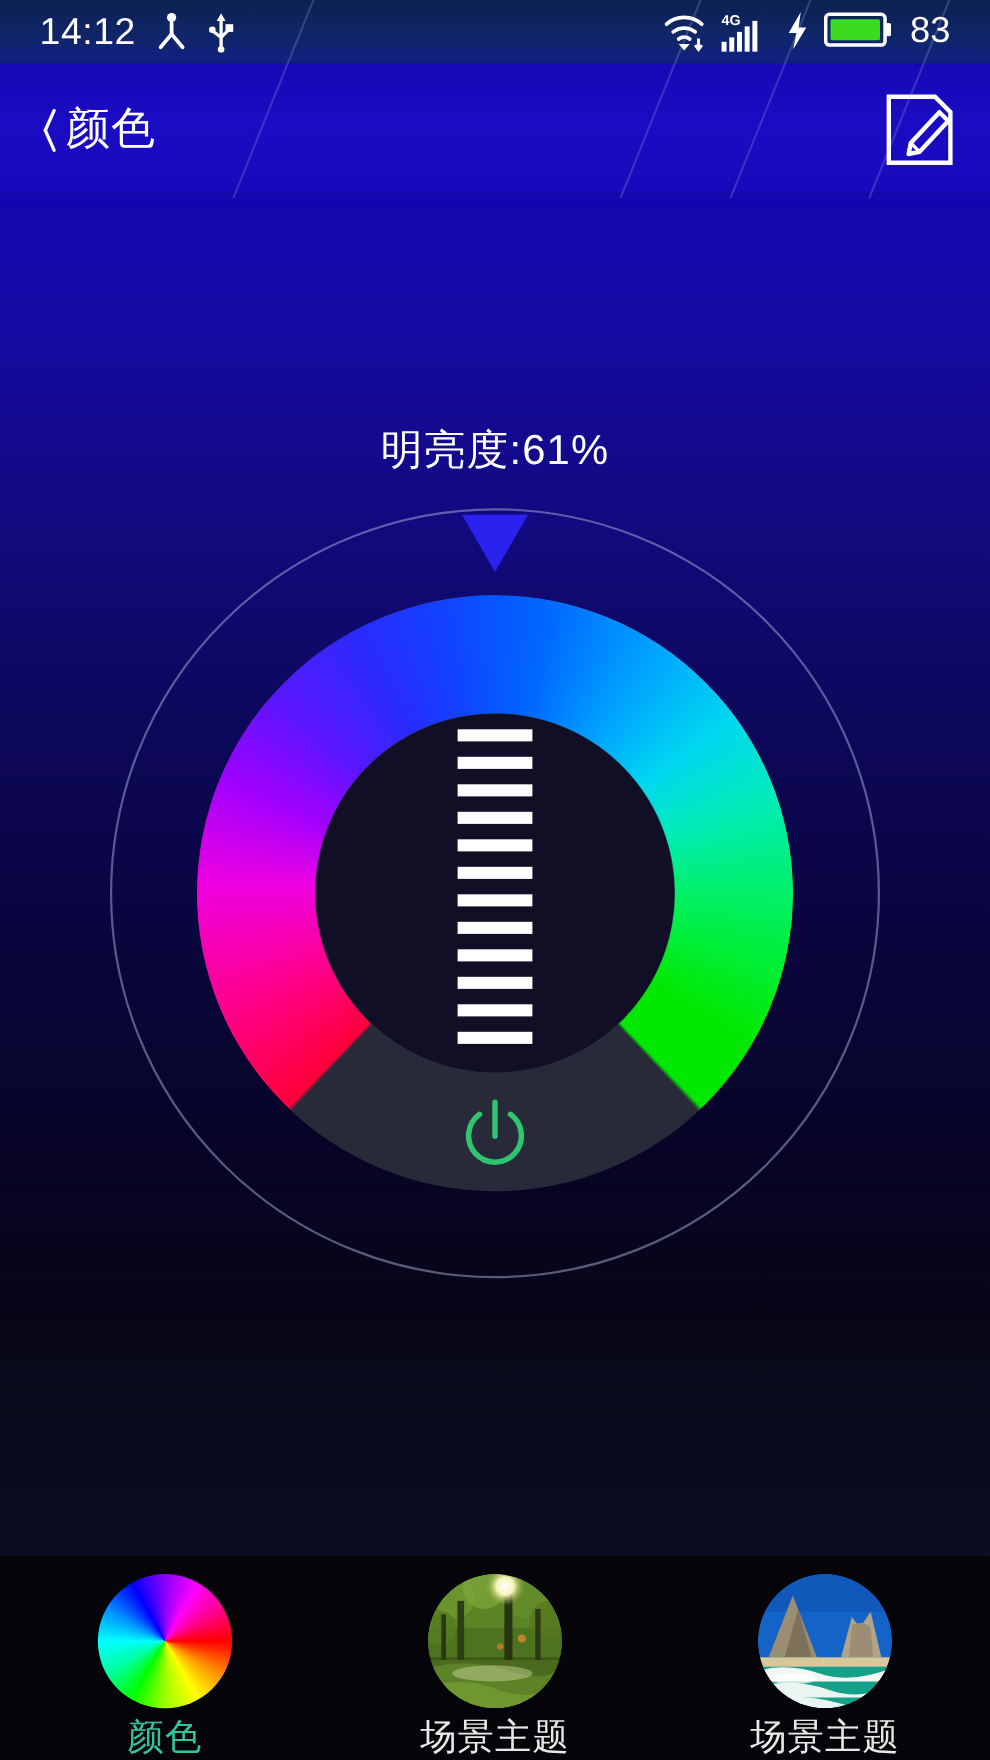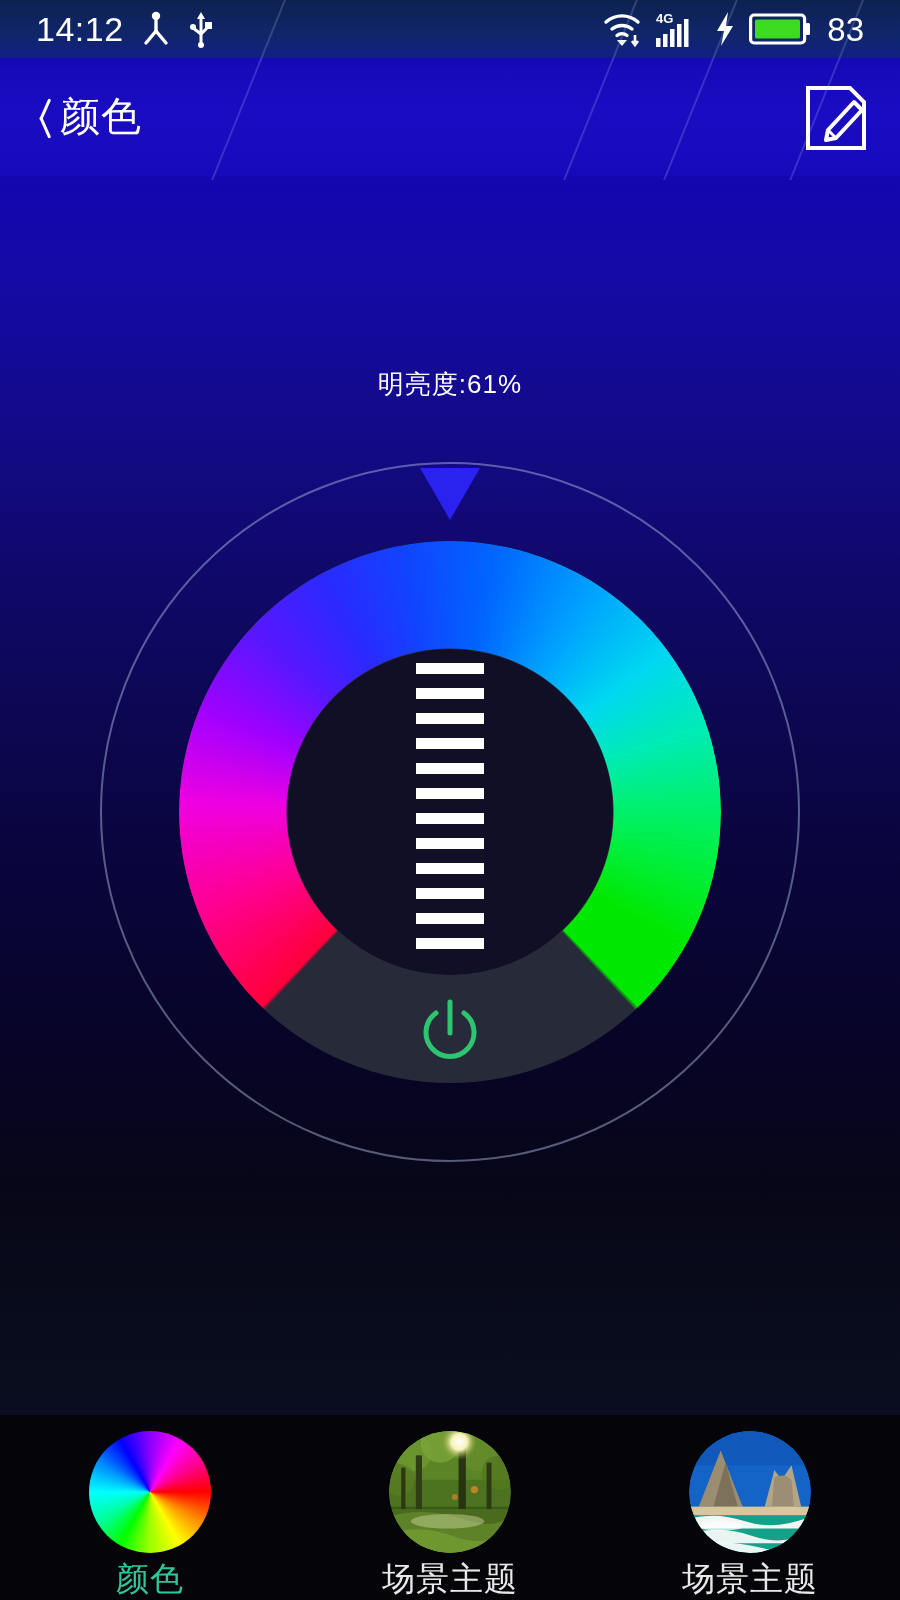--- a/index.html
+++ b/index.html
@@ -19,21 +19,21 @@
   
   #statusbar {
     position:absolute; left:0; top:0;
     width:900px; height:58px;
     background:linear-gradient(180deg,#0d2150 0%,#10266a 60%,#121f84 100%);
     display:flex; align-items:center;
     padding:0 36px;
     z-index:40;
   }
   #statusbar .sb-left { display:flex; align-items:center; gap:16px; flex:1 1 auto; }
-  #statusbar .sb-right { display:flex; align-items:center; gap:13px; }
+  #statusbar .sb-right { display:flex; align-items:flex-start; gap:13px; }
   .sb-time {
     color:#fff; font-size:34px; font-weight:400; letter-spacing:0.5px;
     line-height:1;
   }
   .sb-ico { display:block; }
   .batt-num { color:#fff; font-size:33px; line-height:1; margin-left:3px; }
 
   
   .sheen { position:absolute; top:0; left:0; width:900px; height:180px;
            pointer-events:none; z-index:45; overflow:hidden; }
@@ -81,23 +81,23 @@
        #090538 58%,
        #070427 70%,
        #070617 82%,
        #090c1c 92%,
        #0a0e20 100%);
     z-index:10;
   }
 
   
   #brightLabel {
-    position:absolute; left:0; top:367px; width:900px;
+    position:absolute; left:0; top:384px; width:900px;
     text-align:center; color:#ffffff;
-    font-size:26px; letter-spacing:1px; z-index:20;
+    font-size:38px; letter-spacing:1px; z-index:20;
   }
 
   
   #wheelWrap {
     position:absolute; left:450px; top:812px;
     width:0; height:0; z-index:20;
   }
   .centered { position:absolute; left:50%; top:50%; transform:translate(-50%,-50%); }
 
   

